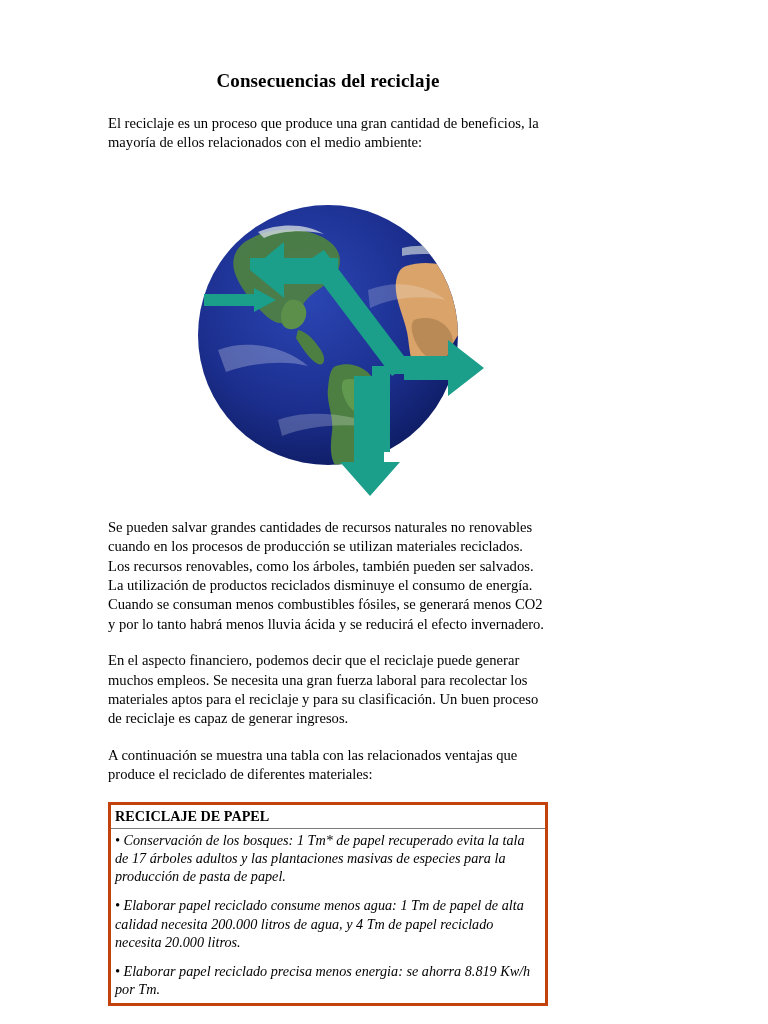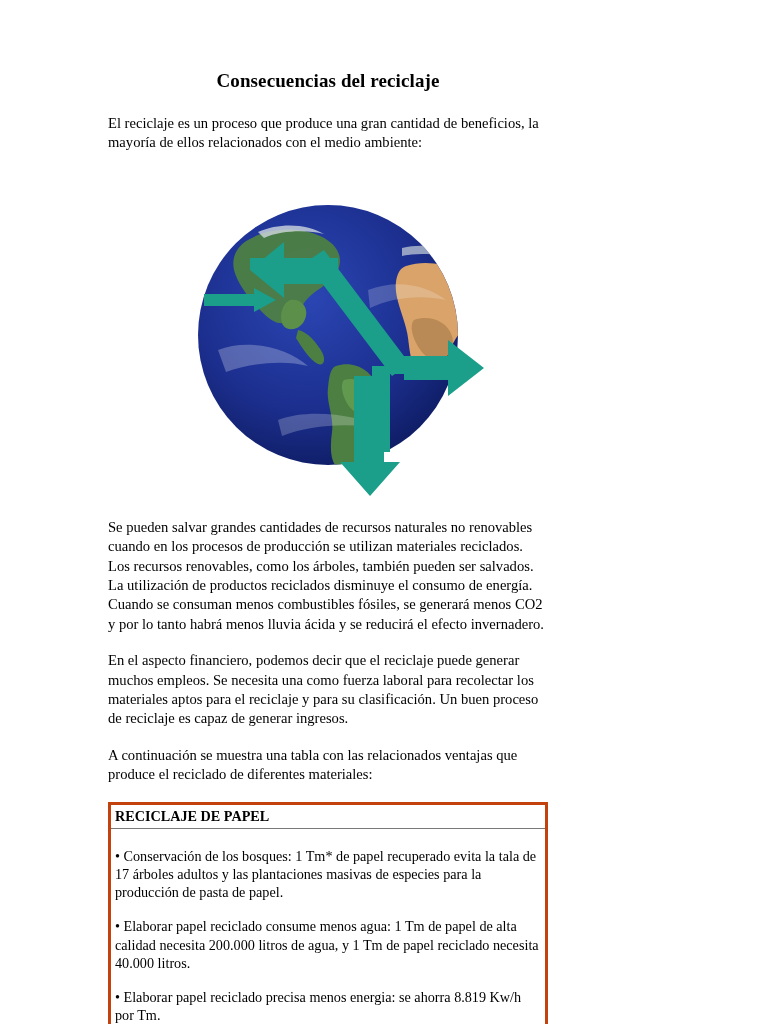--- a/index.html
+++ b/index.html
@@ -56,21 +56,22 @@
     line-height: 1.28;
     vertical-align: top;
   }
   td.section-head {
     font-weight: bold;
     font-size: 14.6px;
     padding-top: 3px;
     padding-bottom: 3px;
   }
   .bullet-block p {
-    margin: 16px 0 11px 0;
+    margin: 0 0 11px 0;
+    font-style: italic;
   }
   .bullet-block p:last-child {
     margin-bottom: 2px;
   }
   .clip-row td {
     padding-bottom: 1px;
   }
 </style>
 </head>
 <body>
@@ -140,31 +141,31 @@
         <path d="M120 114 L176 114 L176 98 L120 98 Z"></path>
       </g>
       <g fill="#1b9e8a">
         <path d="M214 282 L214 196 L232 196 L232 282 Z"></path>
         <path d="M108 104 L166 188 L150 200 L92 116 Z" opacity="0"></path>
       </g>
     </svg>
   </div>
 
   <p class="body-text">Se pueden salvar grandes cantidades de recursos naturales no renovables cuando en los procesos de producción se utilizan materiales reciclados. Los recursos renovables, como los árboles, también pueden ser salvados. La utilización de productos reciclados disminuye el consumo de energía. Cuando se consuman menos combustibles fósiles, se generará menos CO2 y por lo tanto habrá menos lluvia ácida y se reducirá el efecto invernadero.</p>
-  <p class="body-text">En el aspecto financiero, podemos decir que el reciclaje puede generar muchos empleos. Se necesita una como fuerza laboral para recolectar los materiales aptos para el reciclaje y para su clasificación. Un buen proceso de reciclaje es capaz de generar ingresos.</p>
+  <p class="body-text">En el aspecto financiero, podemos decir que el reciclaje puede generar muchos empleos. Se necesita una gran fuerza laboral para recolectar los materiales aptos para el reciclaje y para su clasificación. Un buen proceso de reciclaje es capaz de generar ingresos.</p>
   <p class="body-text">A continuación se muestra una tabla con las relacionados ventajas que produce el reciclado de diferentes materiales:</p>
 
   <table class="vent-table">
     <tbody>
       <tr>
         <td class="section-head">RECICLAJE DE PAPEL</td>
       </tr>
       <tr>
         <td class="bullet-block">
           <p>• Conservación de los bosques: 1 Tm* de papel recuperado evita la tala de 17 árboles adultos y las plantaciones masivas de especies para la producción de pasta de papel.</p>
-          <p>• Elaborar papel reciclado consume menos agua: 1 Tm de papel de alta calidad necesita 200.000 litros de agua, y 1 Tm de papel reciclado necesita 40.000 litros.</p>
+          <p>• Elaborar papel reciclado consume menos agua: 1 Tm de papel de alta calidad necesita 200.000 litros de agua, y 4 Tm de papel reciclado necesita 20.000 litros.</p>
           <p>• Elaborar papel reciclado precisa menos energia: se ahorra 8.819 Kw/h por Tm.</p>
         </td>
       </tr>
     </tbody>
   </table>
 
 </div>
 
 </body></html>

